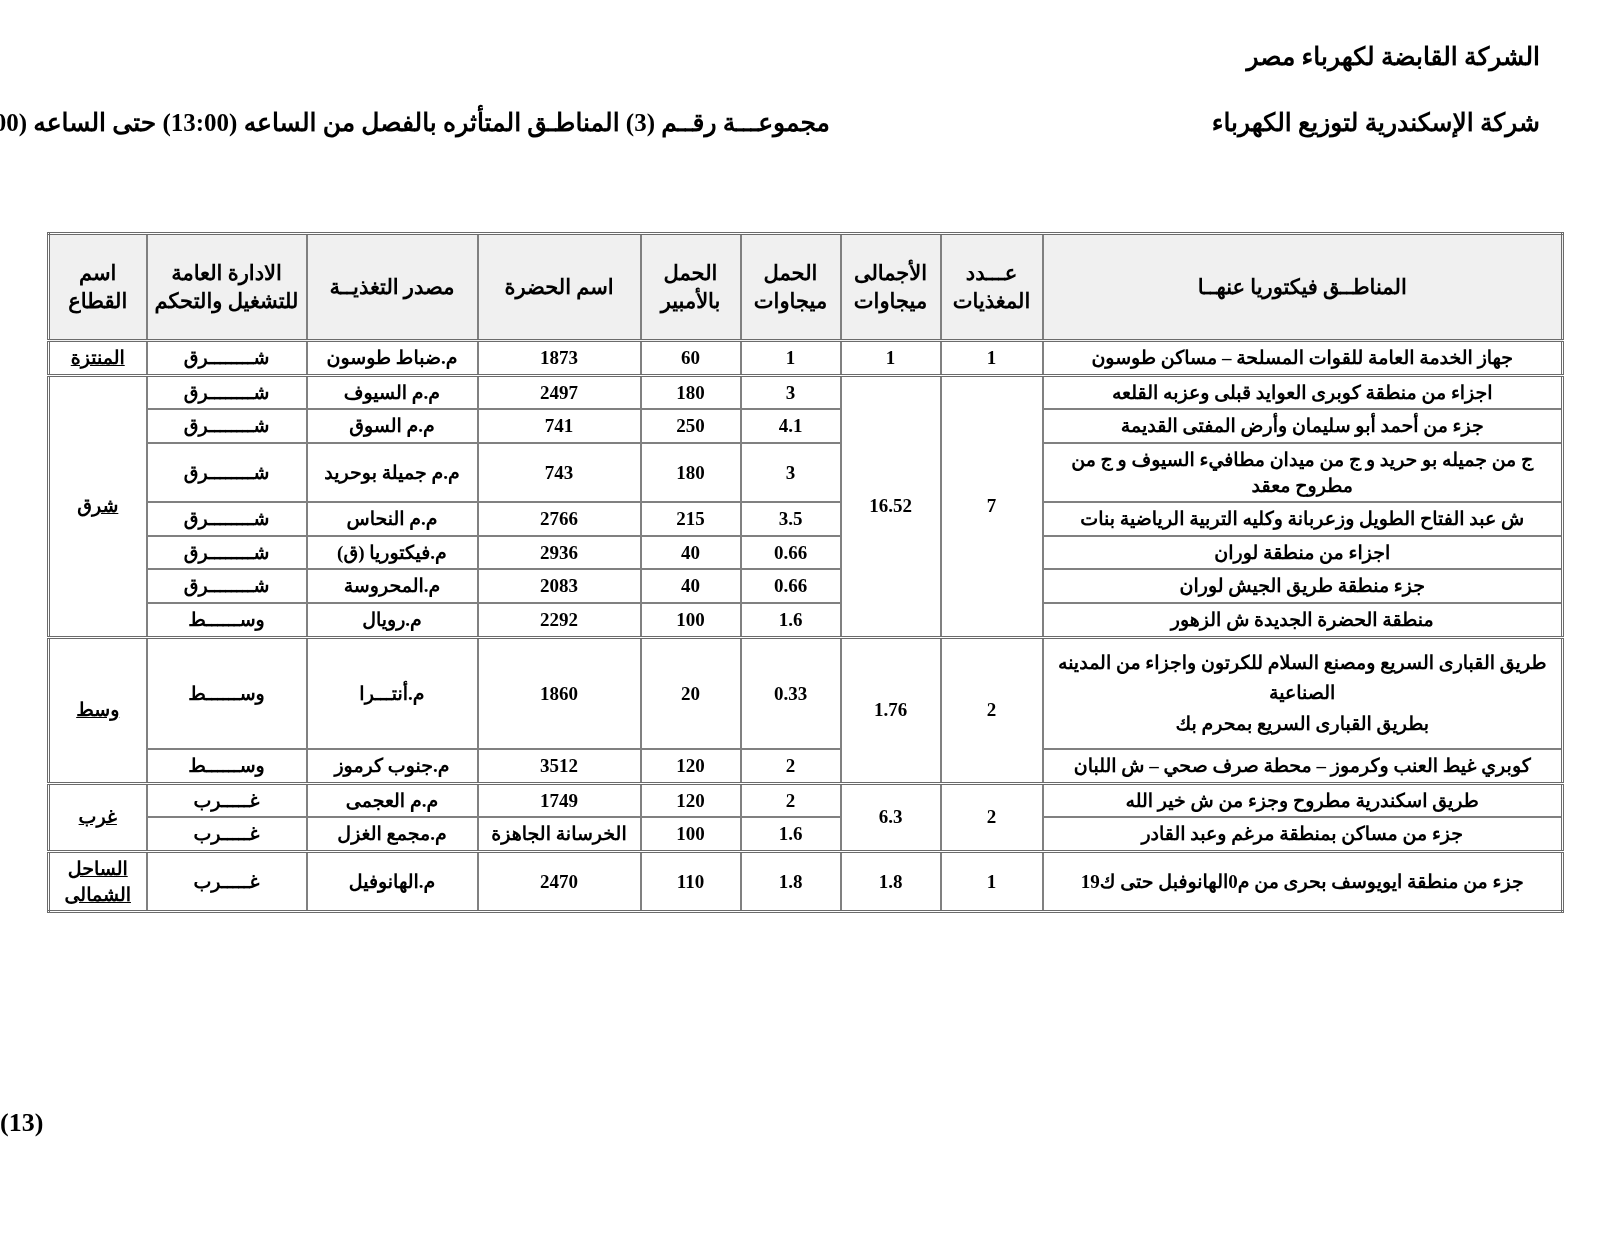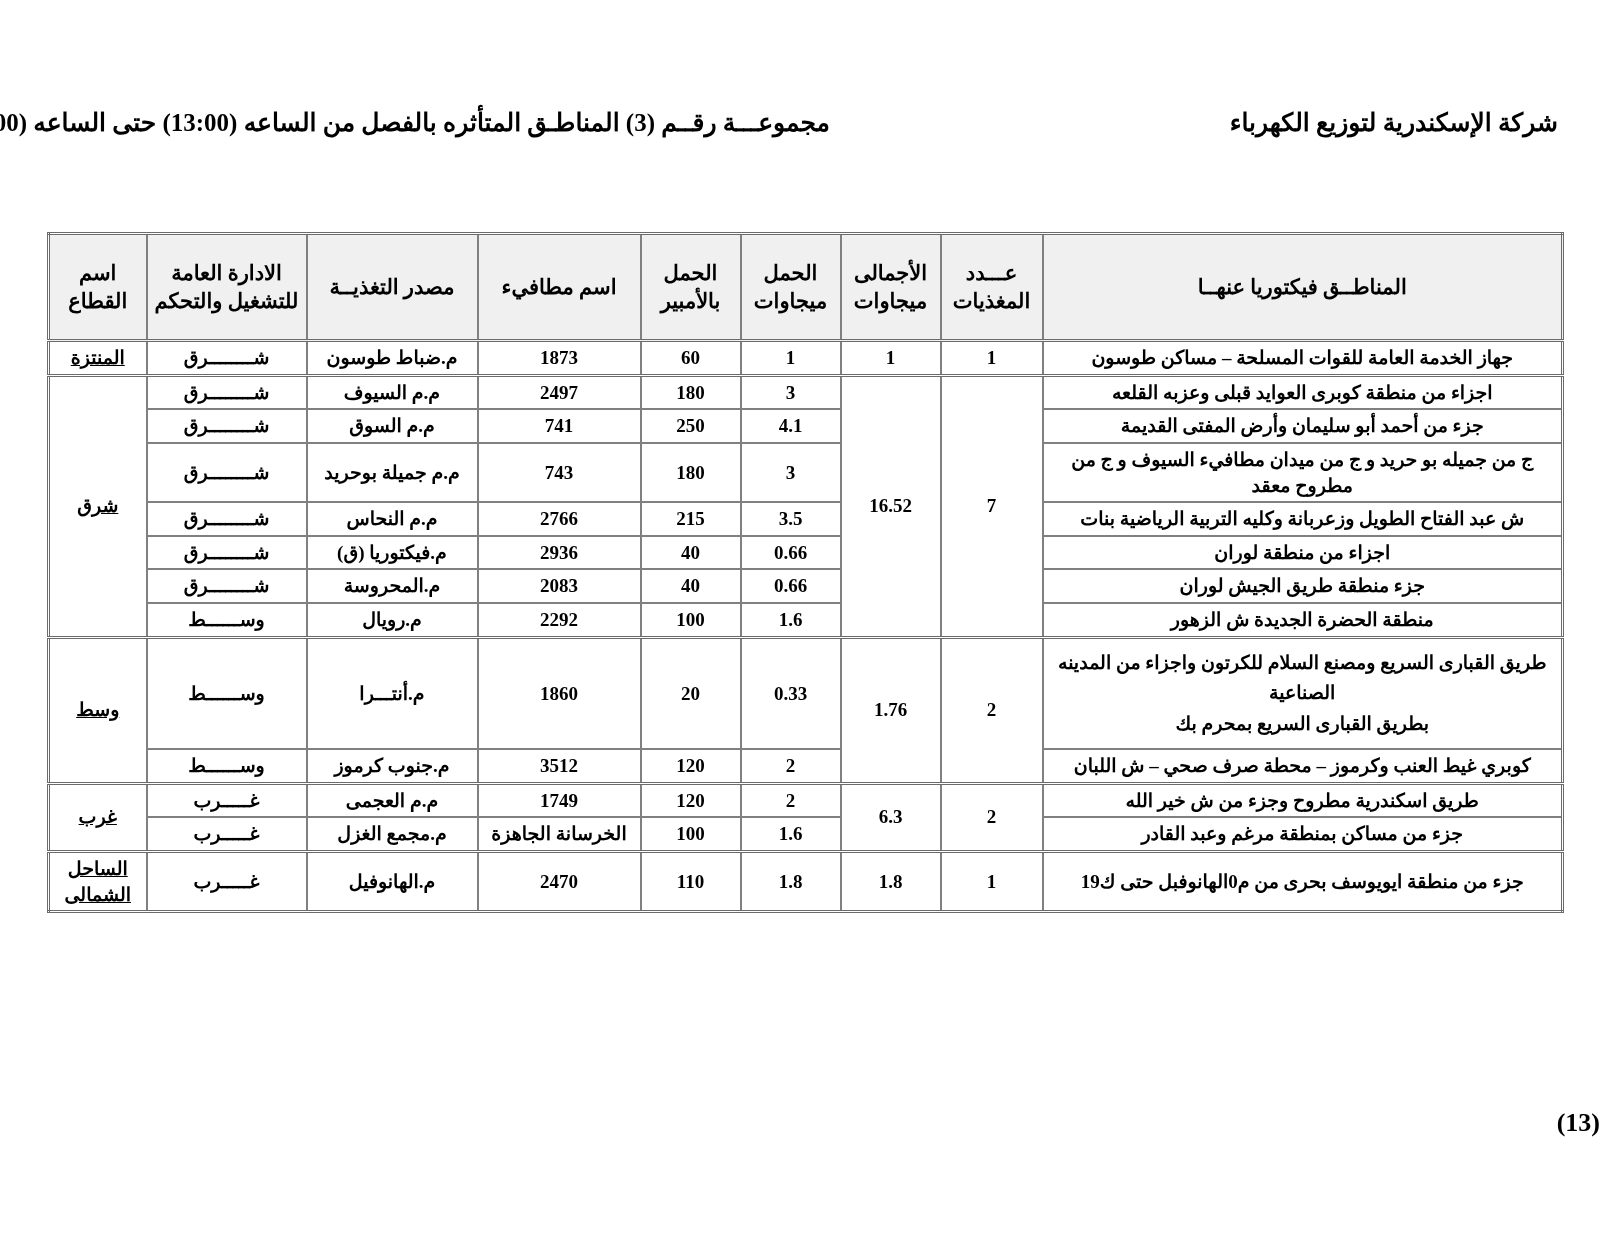--- a/index.html
+++ b/index.html
@@ -32,21 +32,21 @@
     white-space: nowrap;
     line-height: 1.2;
   }
   #org-name {
     top: 42px;
     right: 60px;
     font-size: 25px;
   }
   #company-name {
     top: 108px;
-    right: 42px;
+    right: 60px;
     font-size: 25px;
   }
   #group-line {
     top: 108px;
     right: 770px;
     font-size: 25px;
     letter-spacing: 0px;
   }
   #doc-title {
     position: absolute;
@@ -119,31 +119,32 @@
 
   
   tr.group-start > td { border-top: 3px double #6b6b6b; }
 
   
   #page-number {
     position: absolute;
     top: 1108px;
     left: 0;
     right: 0;
-    text-align: right;
+    text-align: left;
     font-size: 26px;
     font-weight: bold;
     direction: ltr;
   }
 </style>
 </head>
 <body>
 
 <div class="page">
 
+  <div class="hdr-line" id="org-name">الشركة القابضة لكهرباء مصر</div>
 
   <div class="hdr-line" id="company-name">شركة الإسكندرية لتوزيع الكهرباء</div>
 
   <div class="hdr-line" id="group-line">مجموعـــة رقــم (3) المناطـق المتأثره بالفصل من الساعه (13:00) حتى الساعه (15:00)</div>
 
 
   <div class="tbl-wrap">
     <table class="plan">
       <colgroup>
         <col class="col-areas">
@@ -168,21 +169,21 @@
             <div>ميجاوات</div>
           </th>
           <th>
             <div>الحمل</div>
             <div>ميجاوات</div>
           </th>
           <th>
             <div>الحمل</div>
             <div>بالأمبير</div>
           </th>
-          <th>اسم مطافيء</th>
+          <th>اسم الحضرة</th>
           <th>مصدر التغذيــة</th>
           <th>
             <div>الادارة العامة</div>
             <div>للتشغيل والتحكم</div>
           </th>
           <th>اسم القطاع</th>
         </tr>
       </thead>
       <tbody id="table-body">
           <tr class="group-start">

